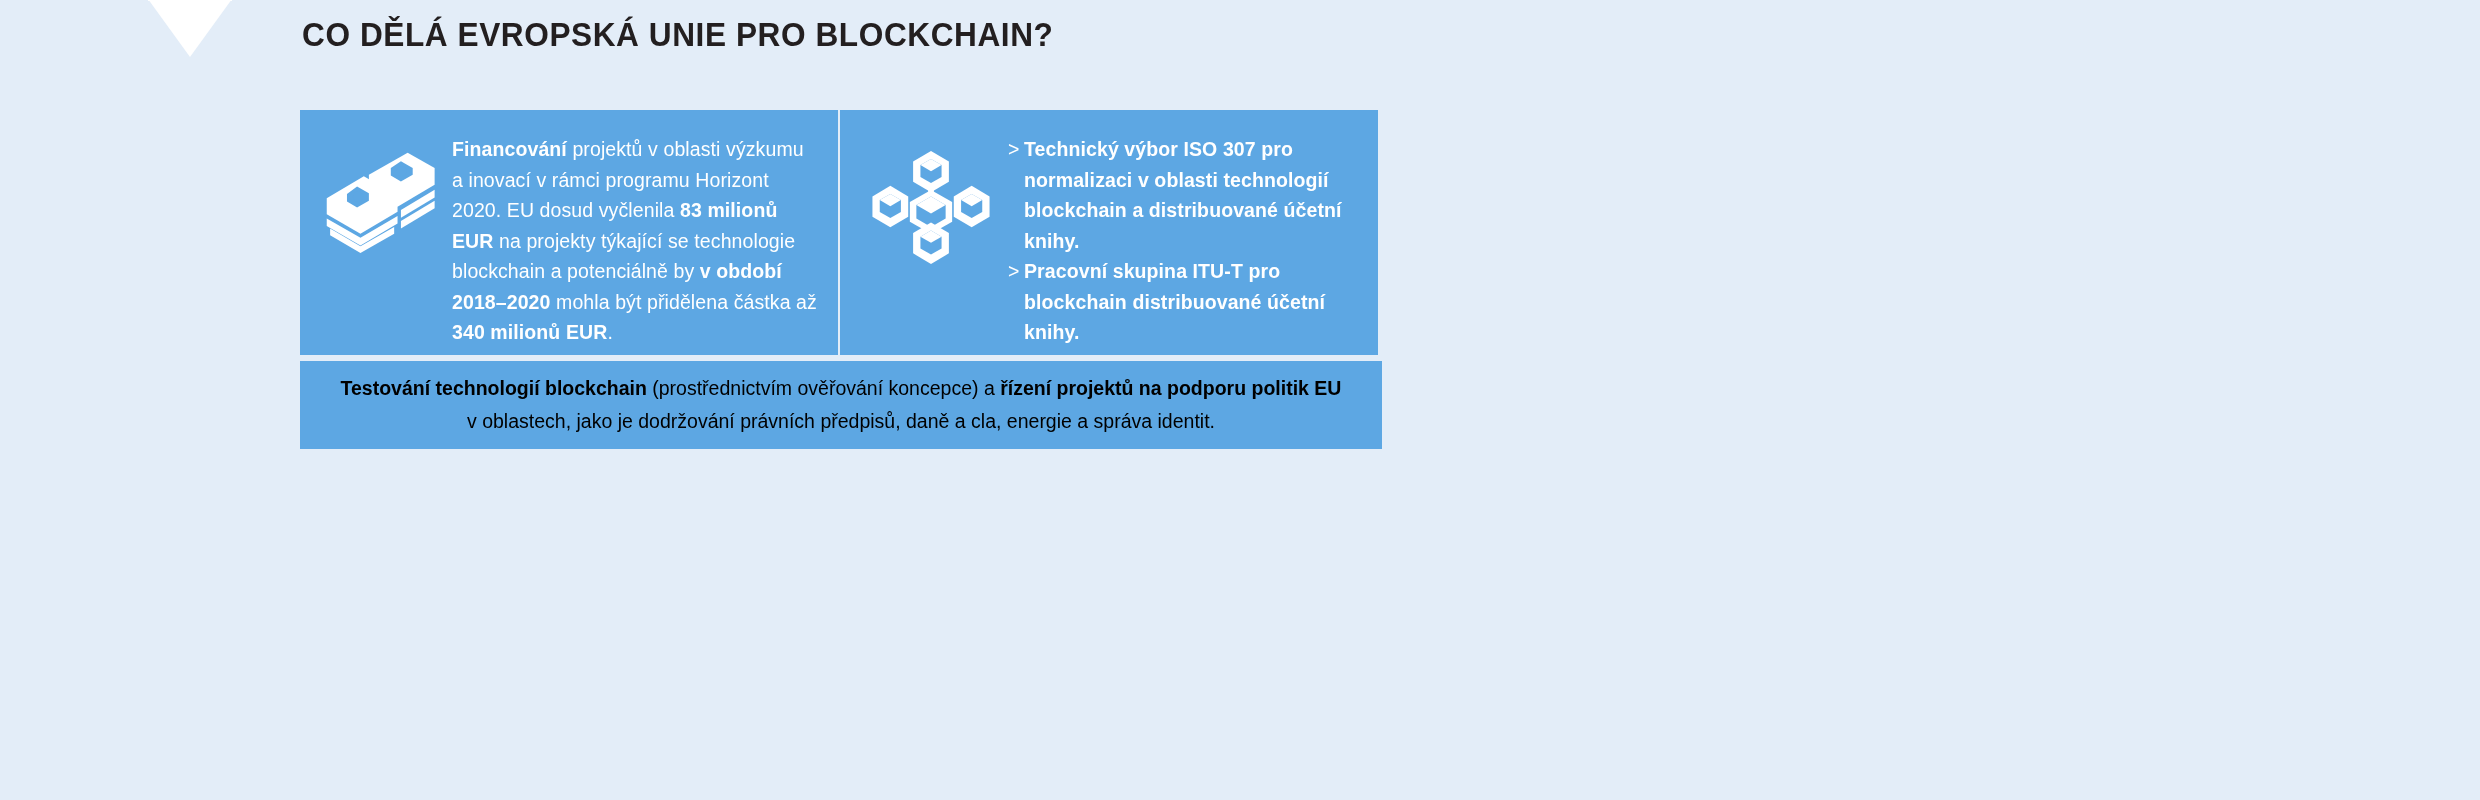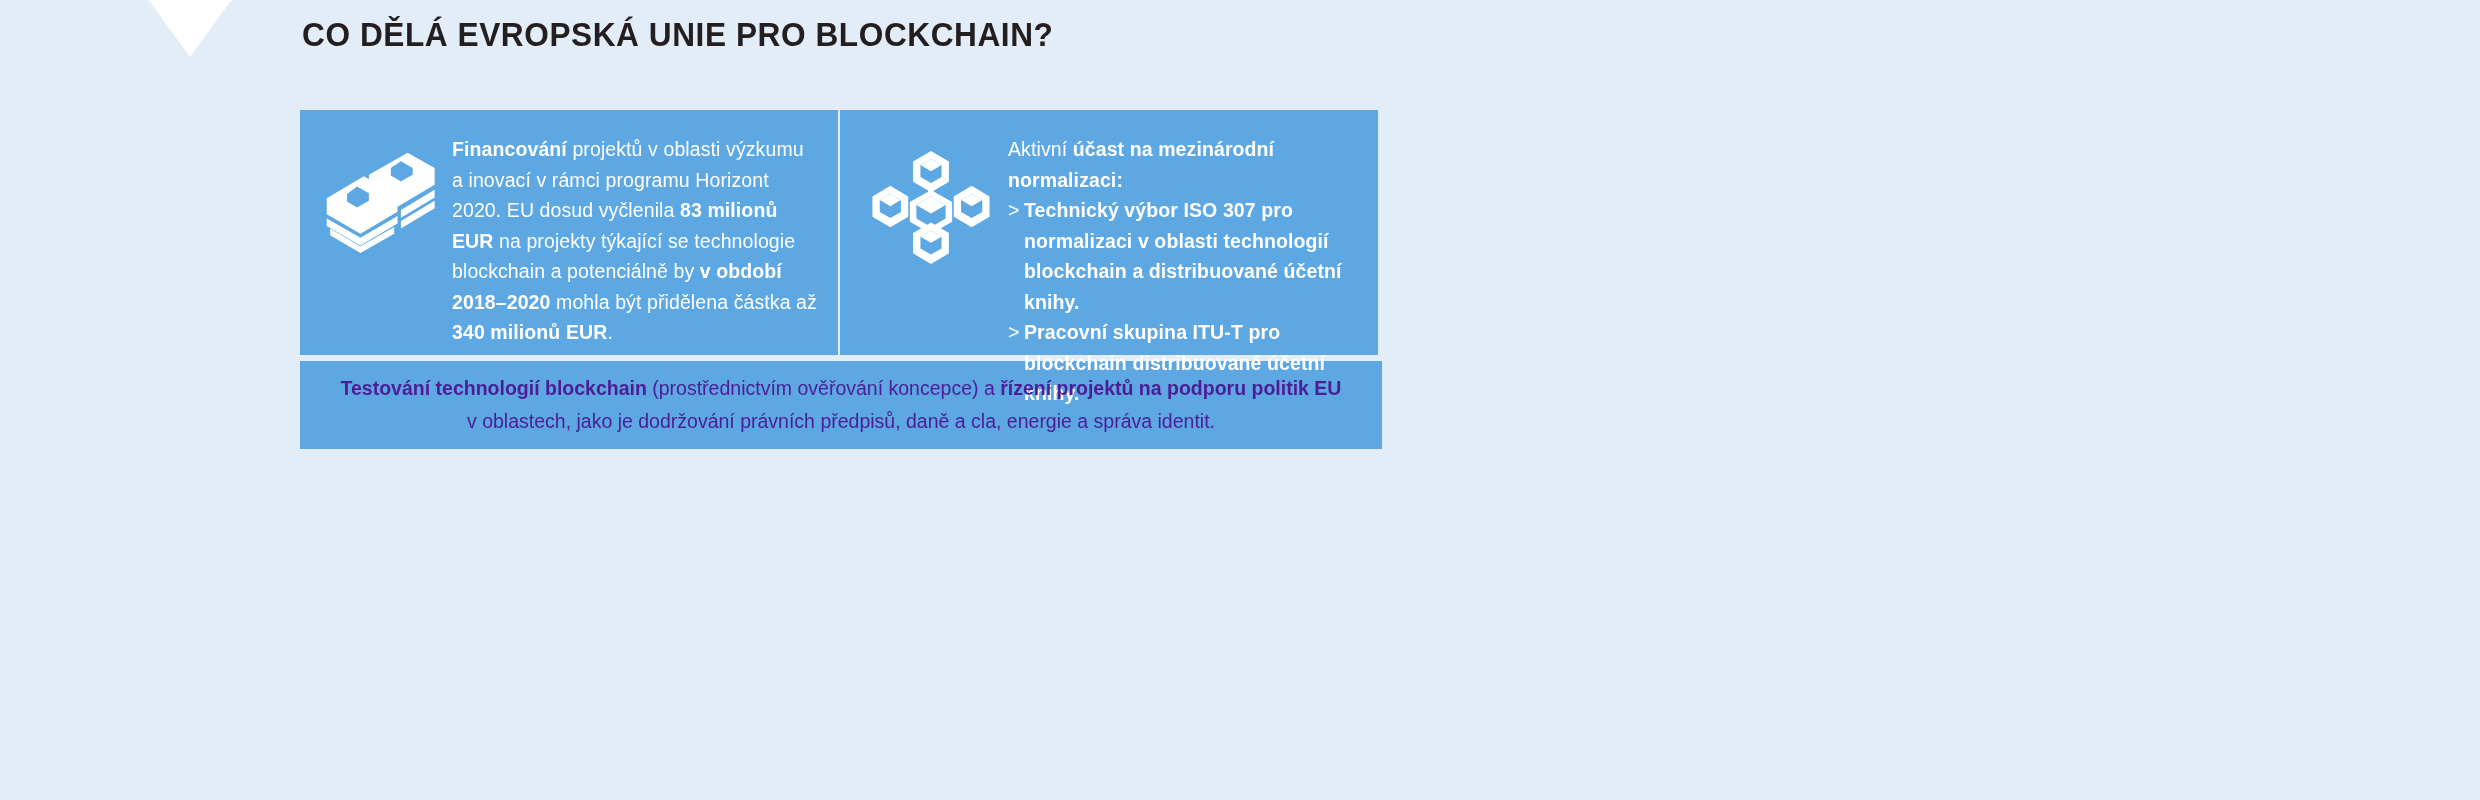--- a/index.html
+++ b/index.html
@@ -124,21 +124,21 @@
     margin-top: 6px;
     background: #5da7e3;
     height: 88px;
     display: flex;
     align-items: center;
     justify-content: center;
     padding: 10px 26px;
     box-sizing: border-box;
   }
   .bottom-text {
-    color: #4c1d95;
+    color: #000000;
     font-size: 19.5px;
     line-height: 33px;
     text-align: center;
     font-family: "Liberation Sans Narrow", "Liberation Sans", sans-serif;
     max-width: 1015px;
   }
 </style>
 </head>
 <body>
 
@@ -207,21 +207,20 @@
             <path d="M25 59 L38 66.5 L38 81 L25 88.5 L12 81 L12 66.5 Z" fill="#5da7e3"></path>
             <path d="M25 59 L38 66.5 L25 74 L12 66.5 Z"></path>
 
             <path d="M125 49 L147 62 L147 87 L125 100 L103 87 L103 62 Z"></path>
             <path d="M125 59 L138 66.5 L138 81 L125 88.5 L112 81 L112 66.5 Z" fill="#5da7e3"></path>
             <path d="M125 59 L138 66.5 L125 74 L112 66.5 Z"></path>
           </g>
         </svg>
       </div>
       <div class="card-text">
-        <div><span>Aktivní </span><span style="font-weight:700">účast na mezinárodní normalizaci</span><span style="font-weight:700">:</span></div>
         <ul class="bullet-list">
           <li>
             <span class="bullet-marker">&gt;</span>
             <span class="bullet-body">Technický výbor ISO 307 pro normalizaci v oblasti technologií blockchain a distribuované účetní knihy.</span>
           </li>
           <li>
             <span class="bullet-marker">&gt;</span>
             <span class="bullet-body">Pracovní skupina ITU-T pro blockchain distribuované účetní knihy.</span>
           </li>
         </ul>

